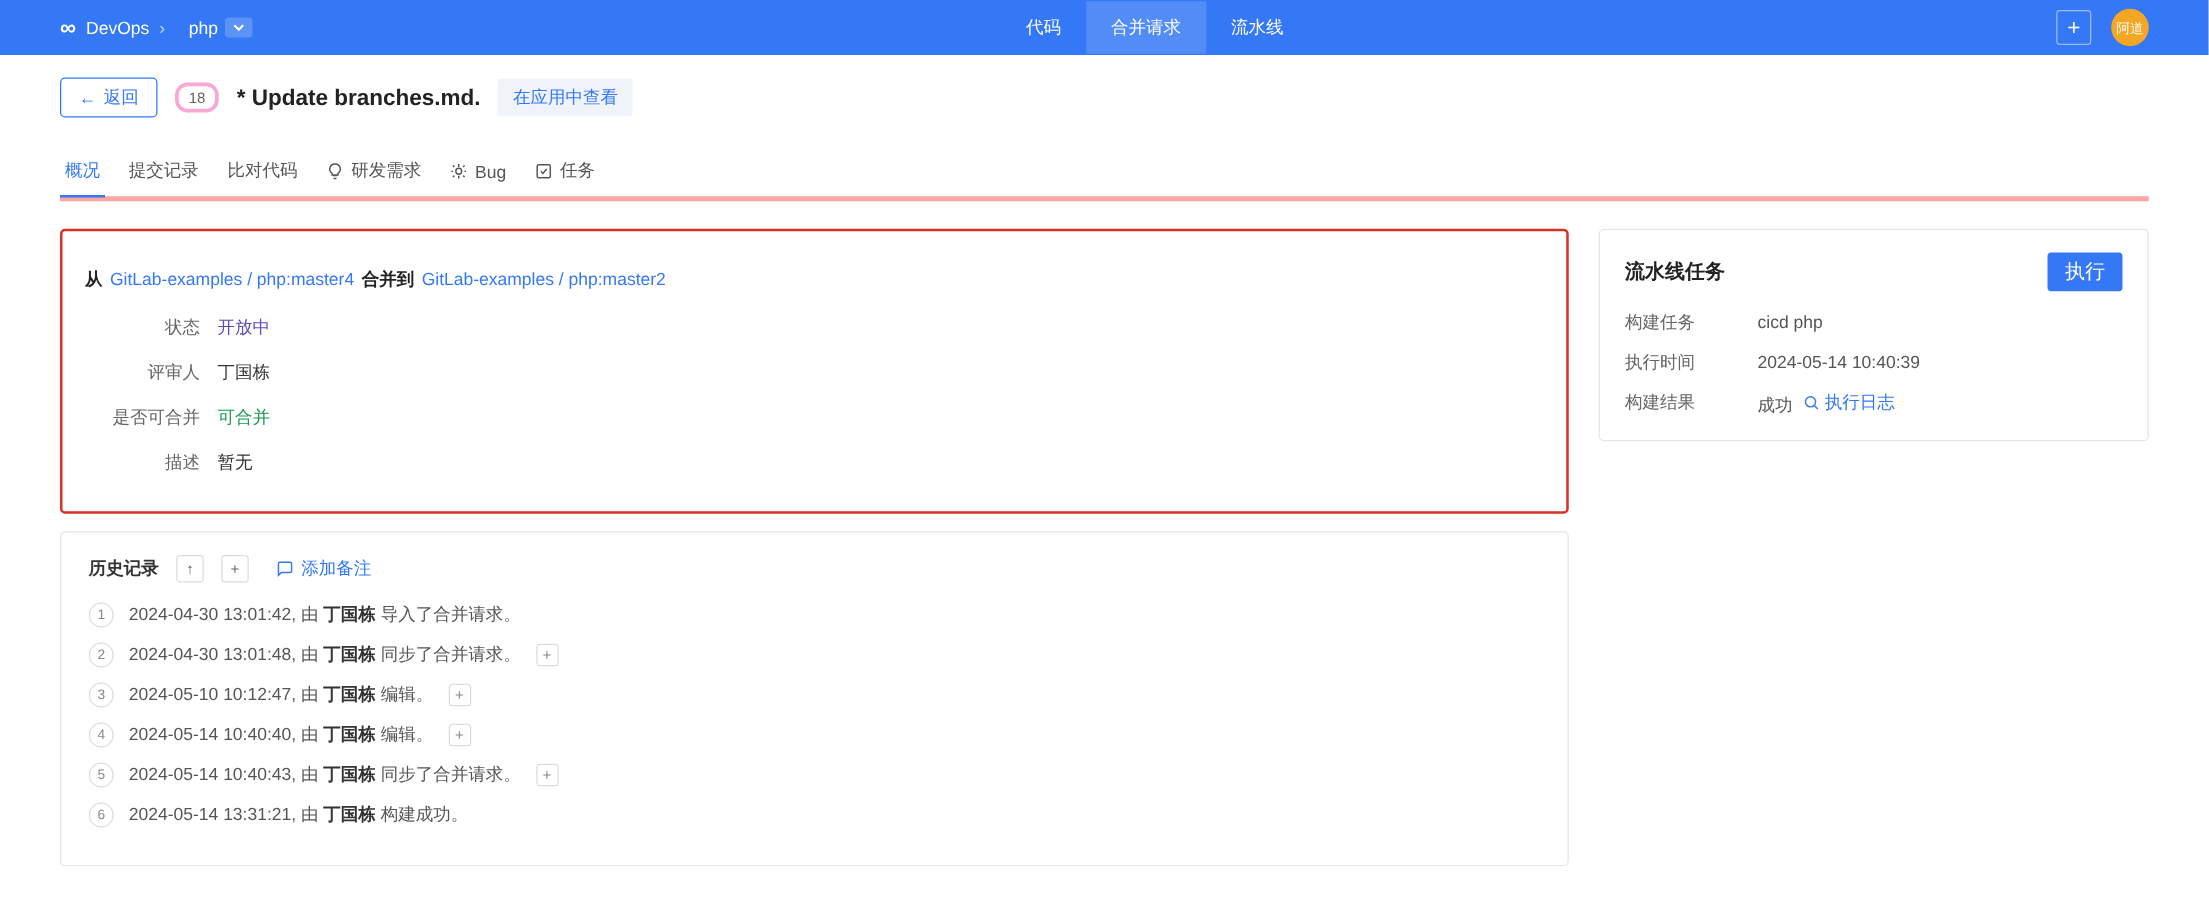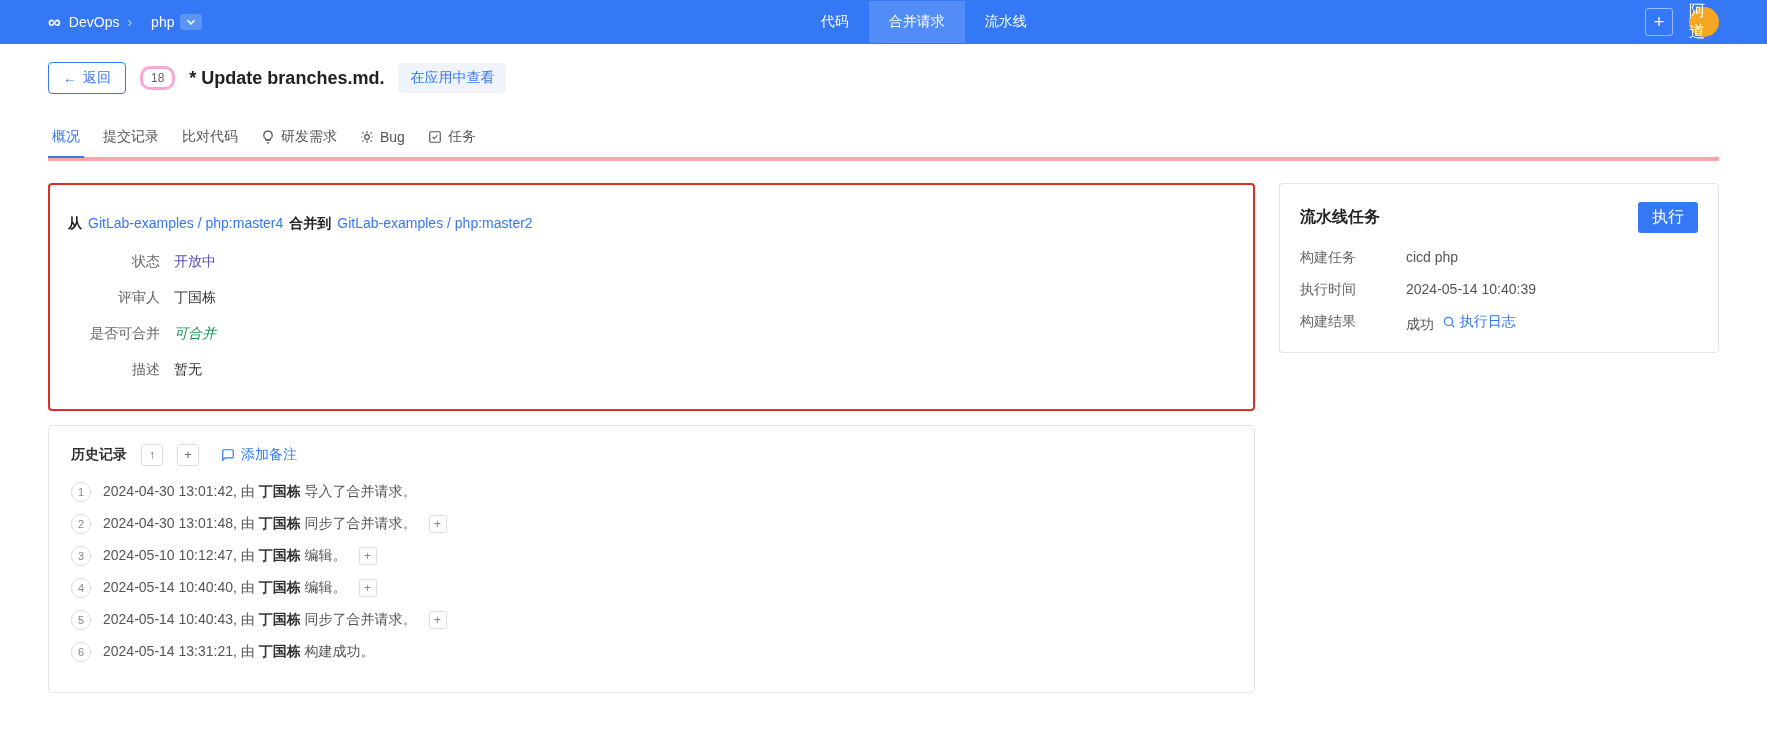--- a/index.html
+++ b/index.html
@@ -76,21 +76,21 @@
       cursor: pointer;
     }
     .avatar {
       width: 30px;
       height: 30px;
       border-radius: 50%;
       background: #f5a623;
       display: flex;
       align-items: center;
       justify-content: center;
-      font-size: 16px;
+      font-size: 11px;
       cursor: pointer;
     }
     .subheader {
       padding: 18px 48px;
       display: flex;
       align-items: center;
       gap: 14px;
     }
     .back-btn {
       border: 1px solid #3478f6;
@@ -195,21 +195,20 @@
       width: 92px;
       text-align: right;
       color: #666;
       margin-right: 14px;
     }
     .status-open {
       color: #5b4db8;
     }
     .status-mergeable {
       color: #1a9850;
-      font-style: italic;
     }
     .history-panel {
       margin-top: 14px;
     }
     .history-header {
       display: flex;
       align-items: center;
       gap: 14px;
       margin-bottom: 16px;
     }

